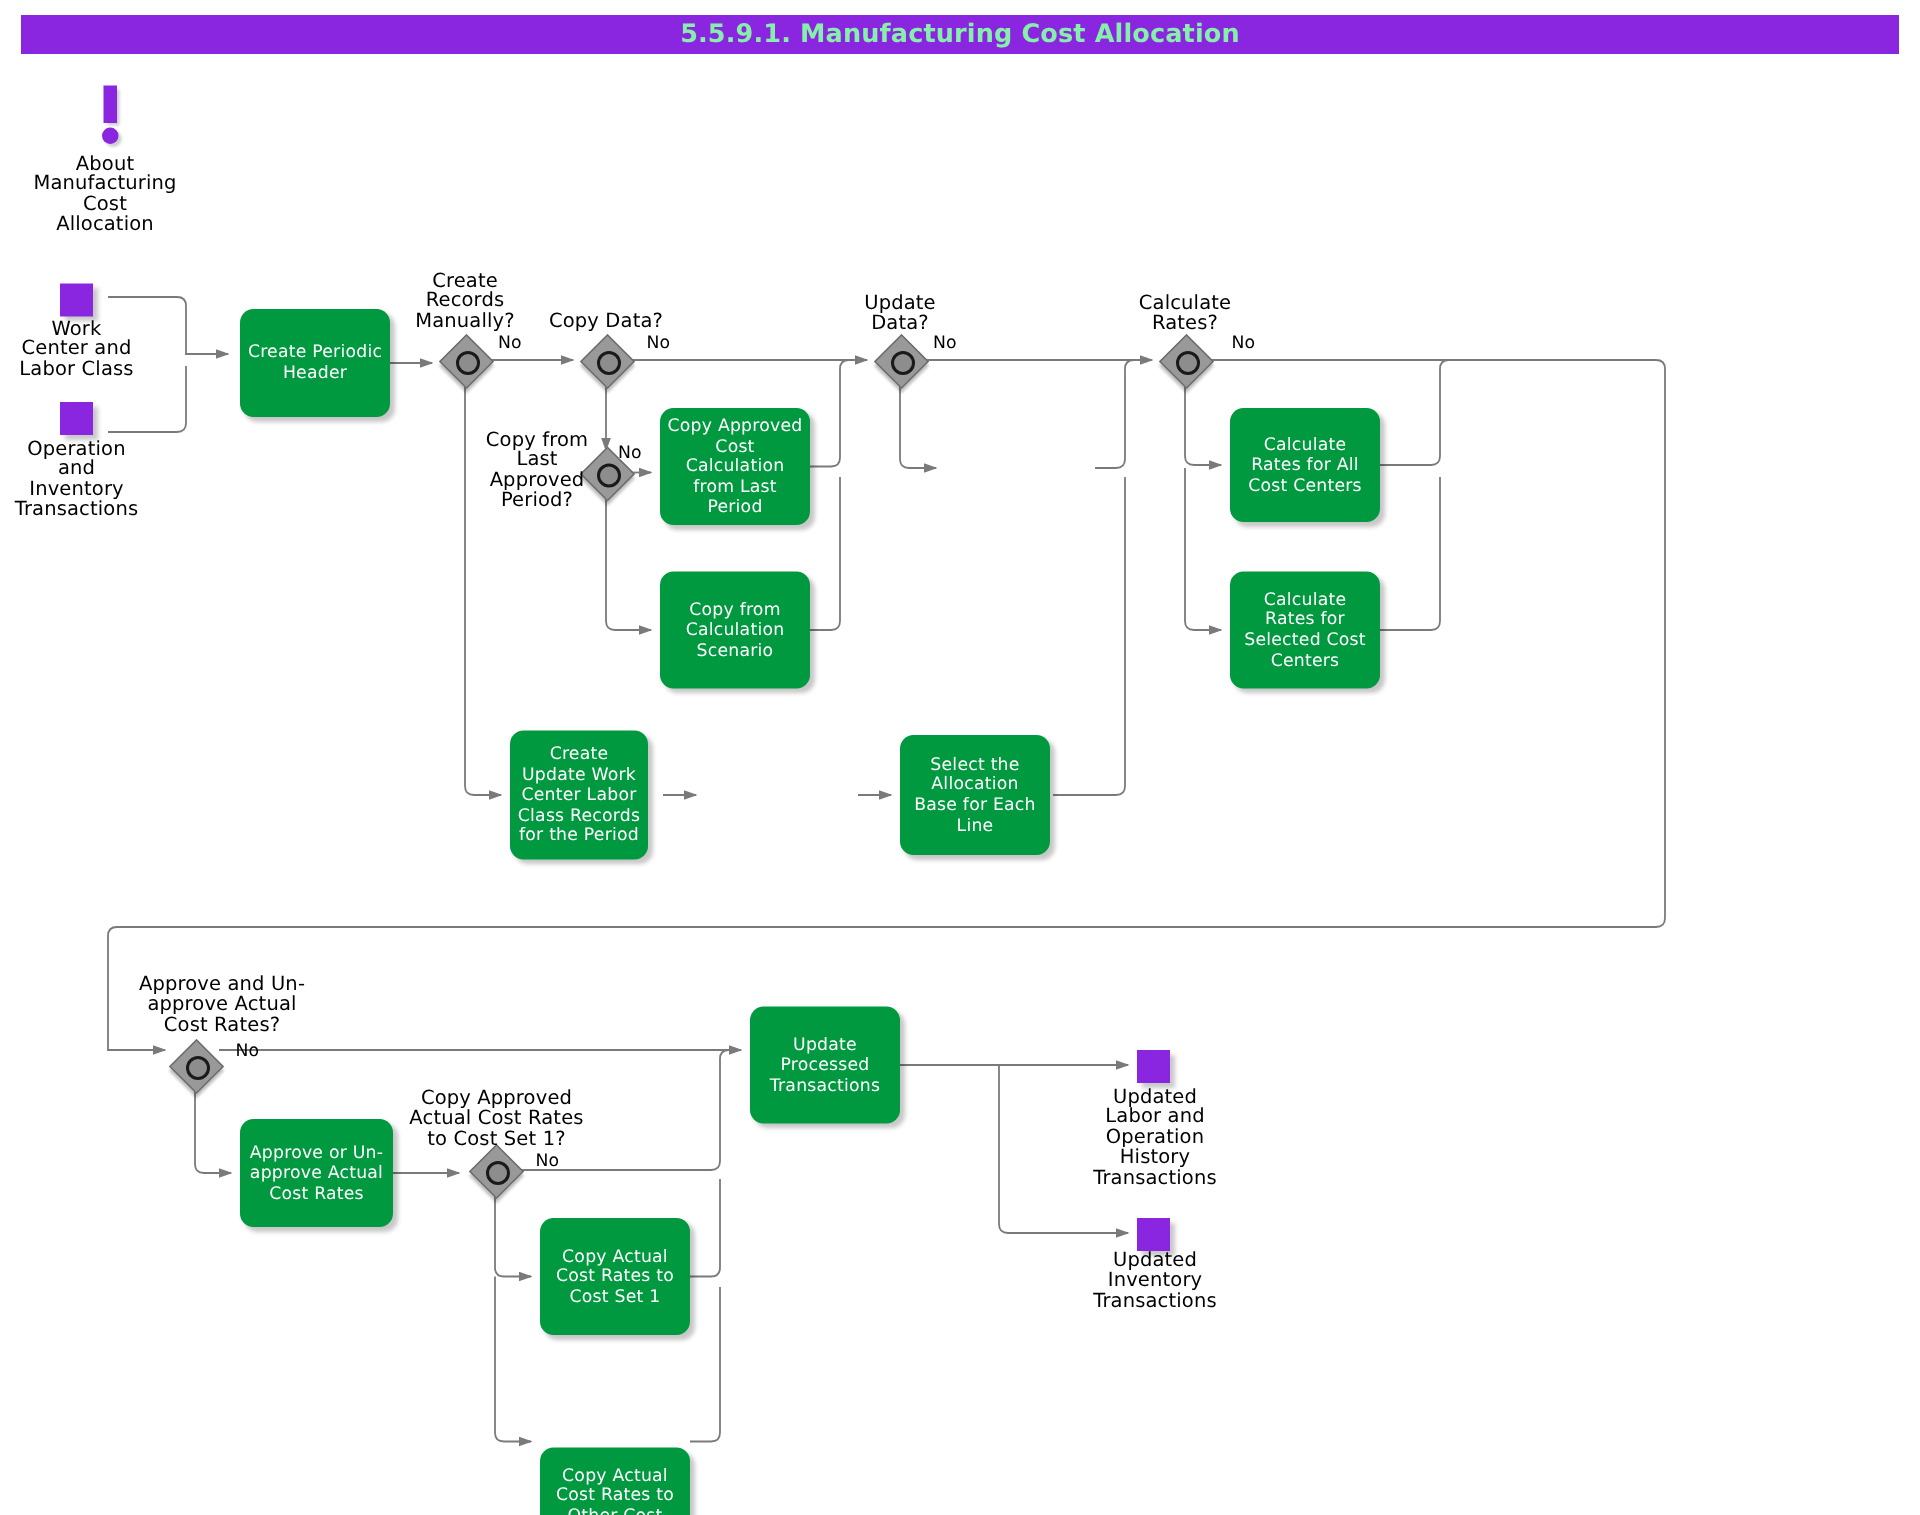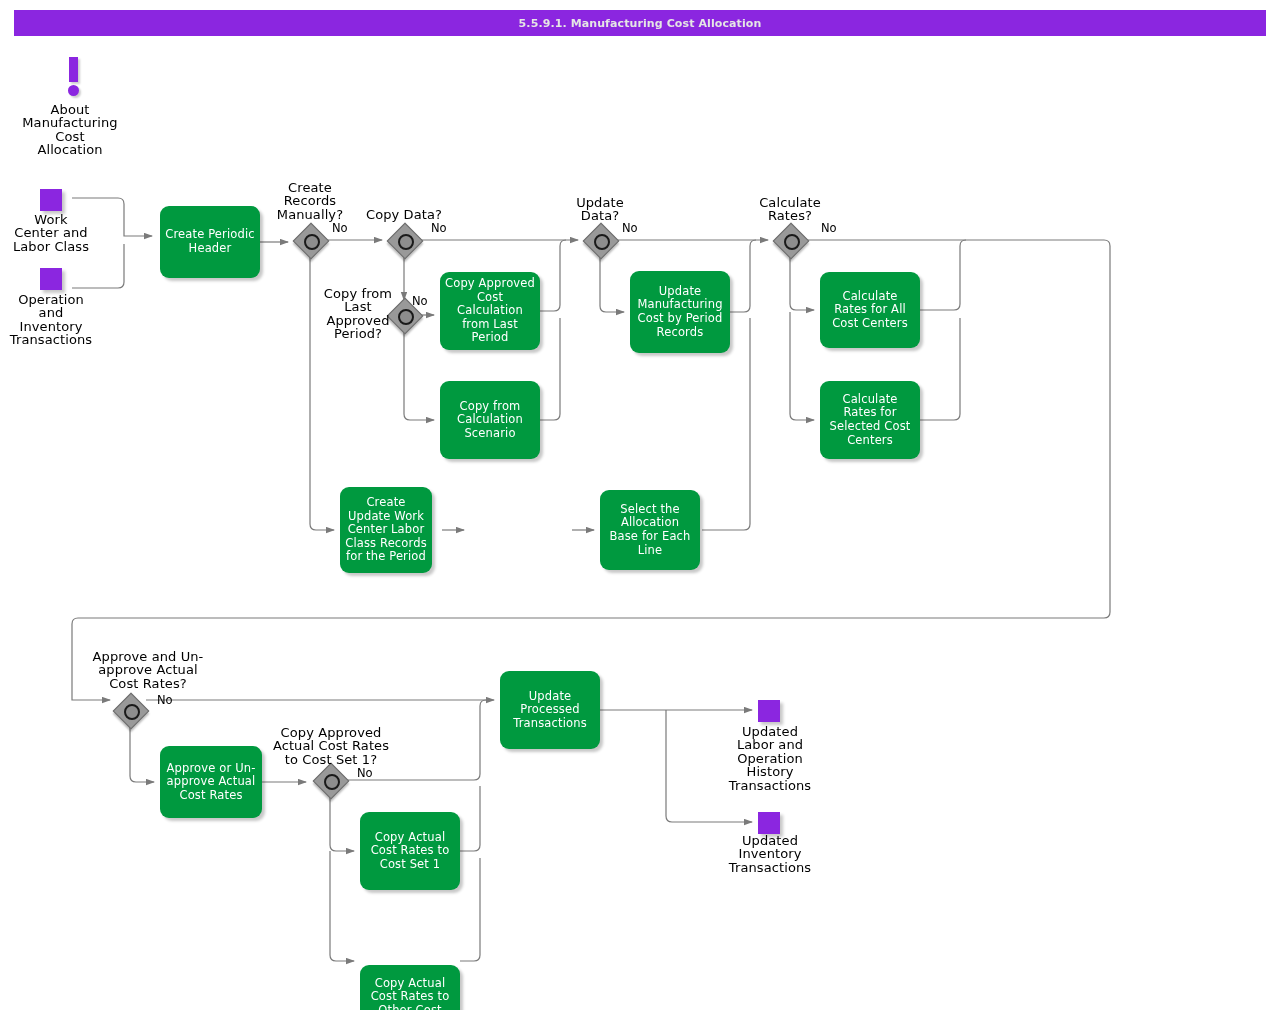--- a/index.html
+++ b/index.html
@@ -4,21 +4,21 @@
 <style>
   html,body{margin:0;padding:0;background:#ffffff;}
   body{width:1280px;height:1010px;position:relative;overflow:hidden;
        font-family:"DejaVu Sans","Liberation Sans",sans-serif;}
 
   #canvas{position:absolute;left:0;top:0;width:1280px;height:1010px;}
 
   
   .titlebar{position:absolute;left:14px;top:10px;width:1252px;height:26px;
             background:#8b26e0;display:flex;align-items:center;justify-content:center;}
-  .titlebar .t{color:#e5e5e5;font-size:11px;font-weight:bold;letter-spacing:.1px;}
+  .titlebar .t{color:#86efac;font-size:17px;font-weight:bold;letter-spacing:.1px;}
 
   
   #wires{position:absolute;left:0;top:0;width:1280px;height:1010px;pointer-events:none;}
 
   
   .task{position:absolute;background:#00993f;border-radius:9px;
         box-shadow:3px 3px 3px rgba(0,0,0,.22);
         display:flex;align-items:center;justify-content:center;text-align:center;
         color:#ffffff;font-size:11.5px;line-height:13.6px;padding:18px 5px;
         box-sizing:border-box;letter-spacing:.15px;}
@@ -162,24 +162,20 @@
 Header</div>
 
   <div class="task" style="left:440px;top:272px;width:100px;height:78px;">Copy Approved
 Cost Calculation
 from Last Period</div>
 
   <div class="task" style="left:440px;top:381px;width:100px;height:78px;">Copy from
 Calculation
 Scenario</div>
 
-  <div class="task" style="left:630px;top:271px;width:100px;height:82px;">Update
-Manufacturing
-Cost by Period
-Records</div>
 
   <div class="task" style="left:820px;top:272px;width:100px;height:76px;">Calculate Rates
 for All Cost
 Centers</div>
 
   <div class="task" style="left:820px;top:381px;width:100px;height:78px;">Calculate Rates
 for Selected
 Cost Centers</div>
 
   <div class="task" style="left:340px;top:487px;width:92px;height:86px;">Create Update

